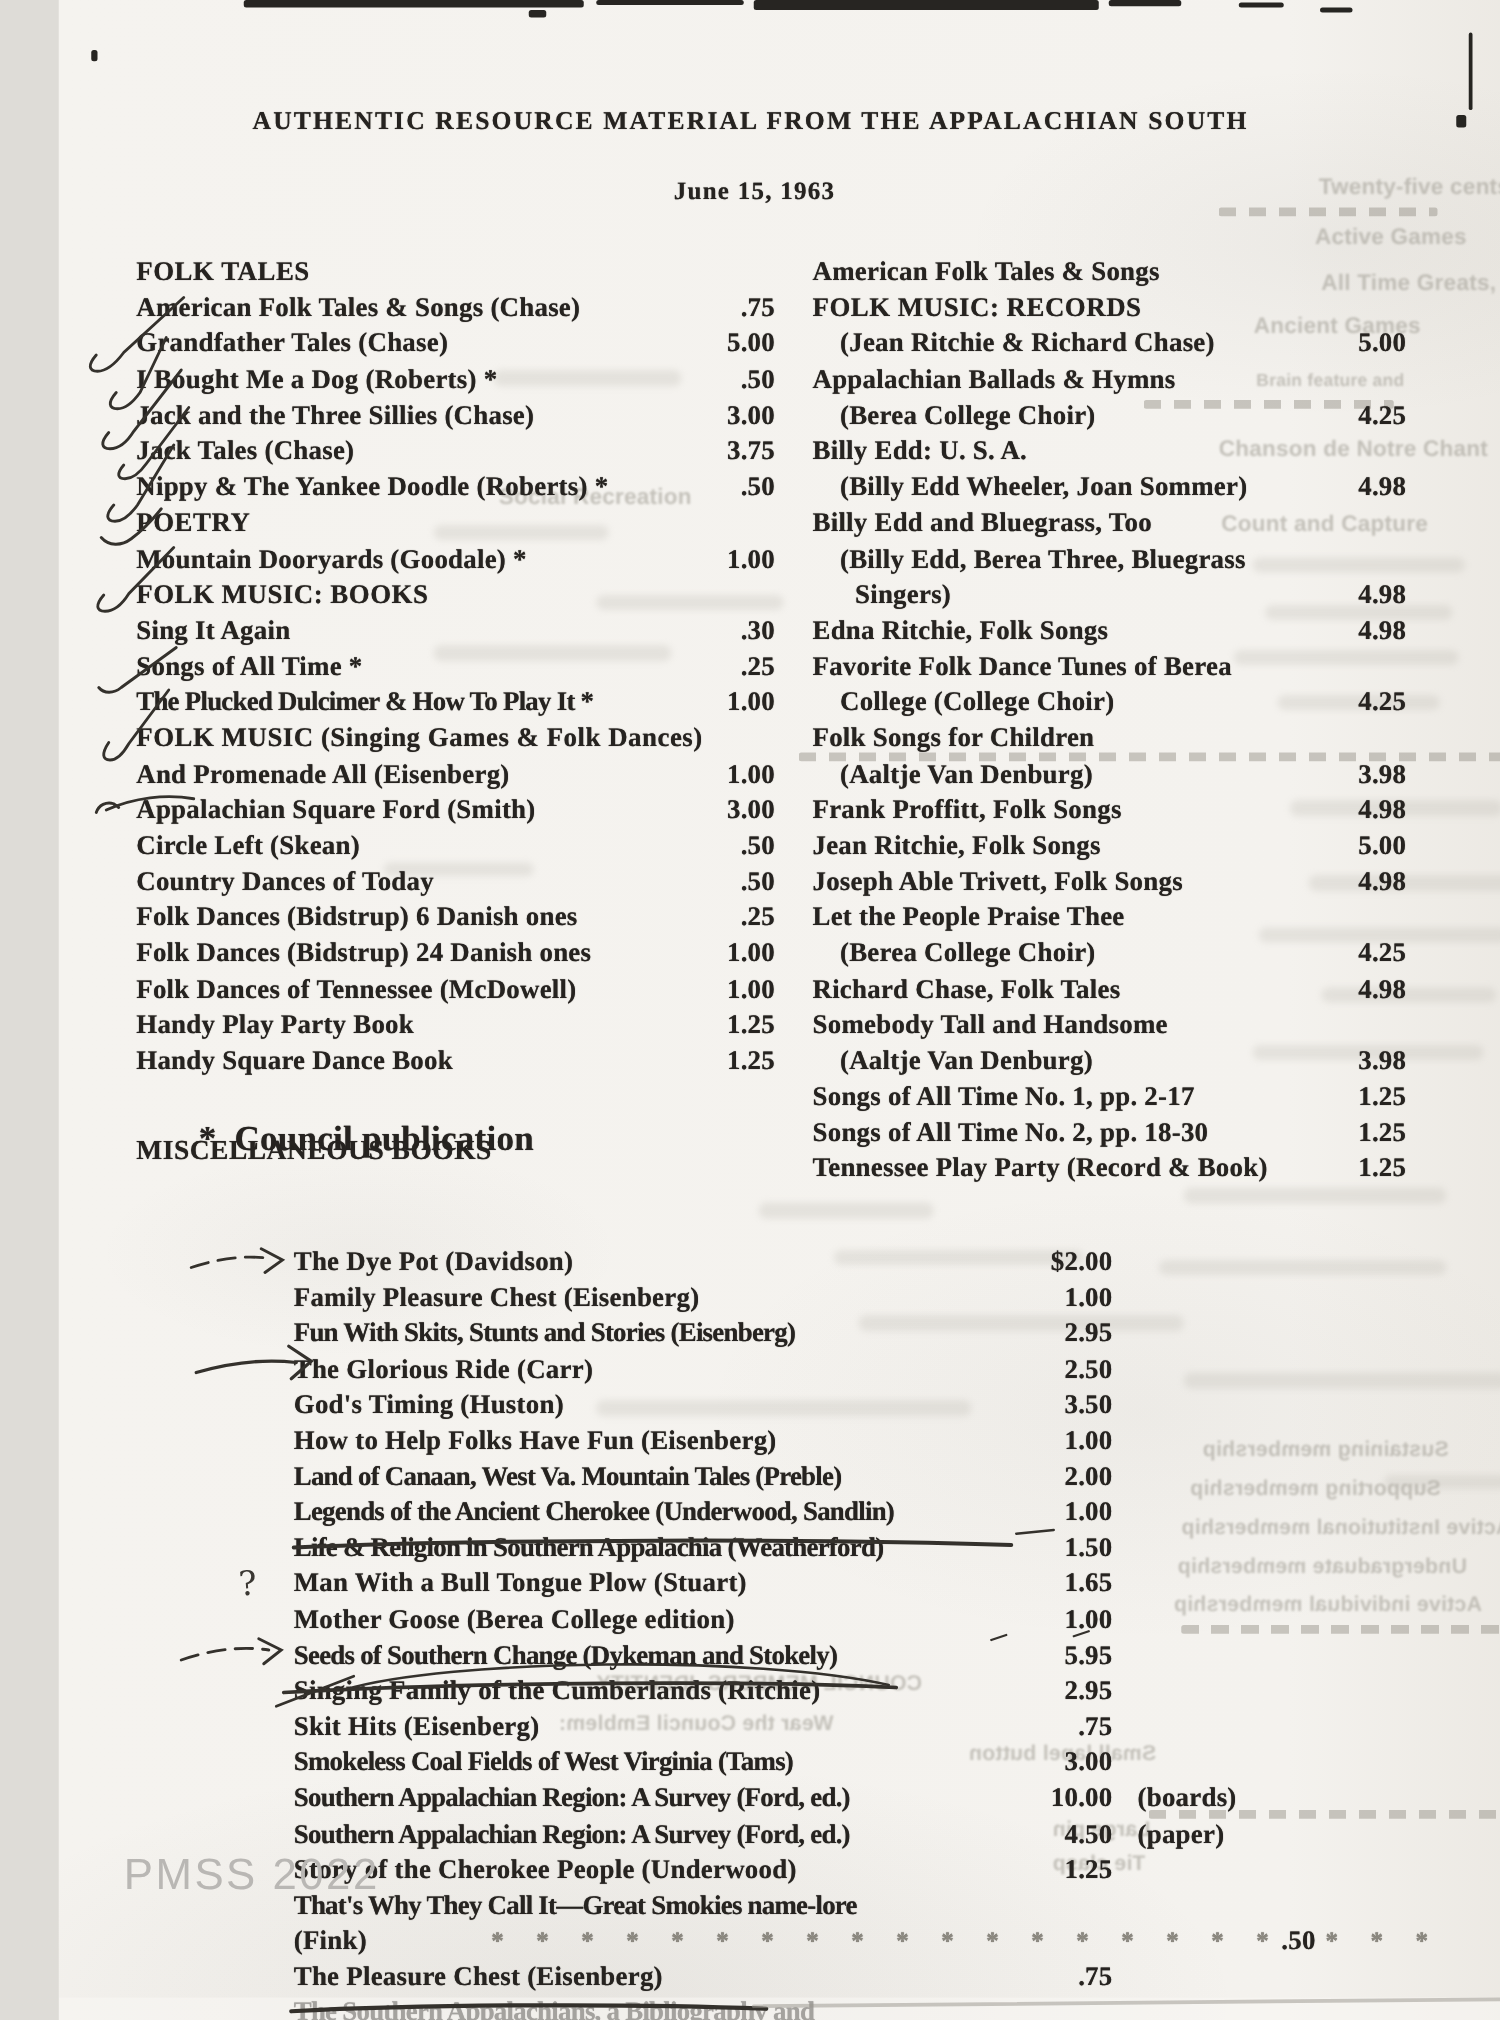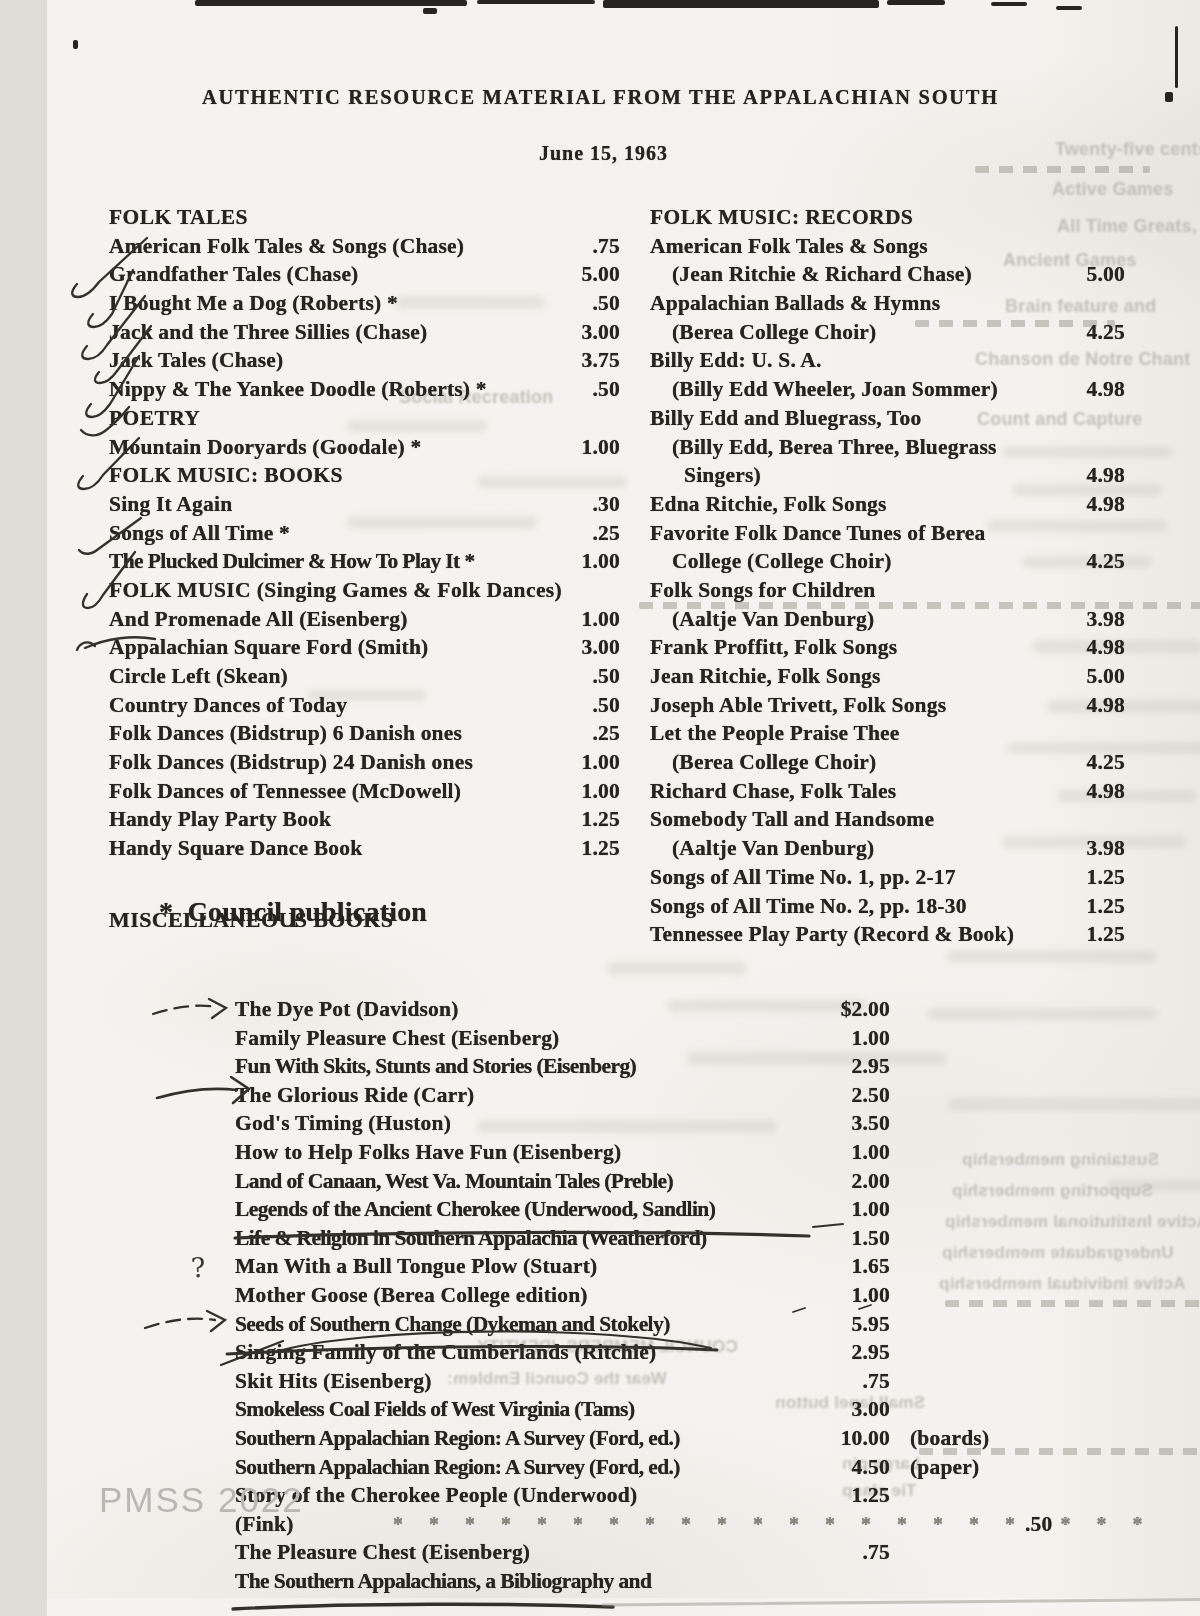--- a/index.html
+++ b/index.html
@@ -75,22 +75,22 @@
       <div class="row"><span class="t">Appalachian Square Ford (Smith)</span><span class="p">3.00</span></div>
       <div class="row"><span class="t">Circle Left (Skean)</span><span class="p">.50</span></div>
       <div class="row"><span class="t">Country Dances of Today</span><span class="p">.50</span></div>
       <div class="row"><span class="t">Folk Dances (Bidstrup) 6 Danish ones</span><span class="p">.25</span></div>
       <div class="row"><span class="t">Folk Dances (Bidstrup) 24 Danish ones</span><span class="p">1.00</span></div>
       <div class="row"><span class="t">Folk Dances of Tennessee (McDowell)</span><span class="p">1.00</span></div>
       <div class="row"><span class="t">Handy Play Party Book</span><span class="p">1.25</span></div>
       <div class="row"><span class="t">Handy Square Dance Book</span><span class="p">1.25</span></div>
     </div>
   <div id="right-list" class="list right">
+      <div class="row"><span class="t">American Folk Tales &amp; Songs</span></div>
       <div class="row hdr"><span class="t">FOLK MUSIC: RECORDS</span></div>
-      <div class="row"><span class="t">American Folk Tales &amp; Songs</span></div>
       <div class="row" style="padding-left: 22px;"><span class="t">(Jean Ritchie &amp; Richard Chase)</span><span class="p">5.00</span></div>
       <div class="row"><span class="t">Appalachian Ballads &amp; Hymns</span></div>
       <div class="row" style="padding-left: 22px;"><span class="t">(Berea College Choir)</span><span class="p">4.25</span></div>
       <div class="row"><span class="t">Billy Edd: U. S. A.</span></div>
       <div class="row" style="padding-left: 22px;"><span class="t">(Billy Edd Wheeler, Joan Sommer)</span><span class="p">4.98</span></div>
       <div class="row"><span class="t">Billy Edd and Bluegrass, Too</span></div>
       <div class="row" style="padding-left: 22px;"><span class="t">(Billy Edd, Berea Three, Bluegrass</span></div>
       <div class="row" style="padding-left: 34px;"><span class="t">Singers)</span><span class="p">4.98</span></div>
       <div class="row"><span class="t">Edna Ritchie, Folk Songs</span><span class="p">4.98</span></div>
       <div class="row"><span class="t">Favorite Folk Dance Tunes of Berea</span></div>
@@ -125,38 +125,39 @@
       <div class="row"><span class="t tight">Life &amp; Religion in Southern Appalachia (Weatherford)</span><span class="p">1.50</span></div>
       <div class="row"><span class="t">Man With a Bull Tongue Plow (Stuart)</span><span class="p">1.65</span></div>
       <div class="row"><span class="t">Mother Goose (Berea College edition)</span><span class="p">1.00</span></div>
       <div class="row"><span class="t tight">Seeds of Southern Change (Dykeman and Stokely)</span><span class="p">5.95</span></div>
       <div class="row"><span class="t">Singing Family of the Cumberlands (Ritchie)</span><span class="p">2.95</span></div>
       <div class="row"><span class="t">Skit Hits (Eisenberg)</span><span class="p">.75</span></div>
       <div class="row"><span class="t tight">Smokeless Coal Fields of West Virginia (Tams)</span><span class="p">3.00</span></div>
       <div class="row"><span class="t tight">Southern Appalachian Region: A Survey (Ford, ed.)</span><span class="p">10.00</span><span class="note">(boards)</span></div>
       <div class="row"><span class="t tight">Southern Appalachian Region: A Survey (Ford, ed.)</span><span class="p">4.50</span><span class="note">(paper)</span></div>
       <div class="row"><span class="t">Story of the Cherokee People (Underwood)</span><span class="p">1.25</span></div>
+      <div class="row"><span class="t tight">That's Why They Call It—Great Smokies name-lore</span></div>
       <div class="row fink">
         <span class="t">(Fink)</span>
         <span class="stars">* * * * * * * * * * * * * * * * * *</span>
         <span class="p">.50</span>
         <span class="stars">* * *</span>
       </div>
       <div class="row"><span class="t">The Pleasure Chest (Eisenberg)</span><span class="p">.75</span></div>
       <div class="row"><span class="t tight">The Southern Appalachians, a Bibliography and</span></div>
     </div>
 
   <div class="watermark">PMSS 2022</div>
 
   <div id="bleed-layer">
       <span class="bleed" style="left: 1008px; top: 139px; font-size: 18px;">Twenty-five cents each</span>
       <span class="bleed" style="left: 1005px; top: 179px; font-size: 18px;">Active Games</span>
       <span class="bleed" style="left: 1010px; top: 216px; font-size: 18px;">All Time Greats,</span>
       <span class="bleed" style="left: 956px; top: 250px; font-size: 18px;">Ancient Games</span>
-      <span class="bleed" style="left: 958px; top: 296px; font-size: 18px;">Brain feature and</span>
+      <span class="bleed" style="left: 958px; top: 296px; font-size: 14px;">Brain feature and</span>
       <span class="bleed" style="left: 928px; top: 349px; font-size: 18px;">Chanson de Notre Chant</span>
       <span class="bleed" style="left: 930px; top: 409px; font-size: 18px;">Count and Capture</span>
       <span class="bleed" style="left: 352px; top: 387px; font-size: 18px;">Social Recreation</span>
       <span class="bleed mir" style="left: 915px; top: 1150px; font-size: 17px;">Sustaining membership</span>
       <span class="bleed mir" style="left: 905px; top: 1181px; font-size: 17px;">Supporting membership</span>
       <span class="bleed mir" style="left: 898px; top: 1212px; font-size: 17px;">Active Institutional membership</span>
       <span class="bleed mir" style="left: 895px; top: 1243px; font-size: 17px;">Undergraduate membership</span>
       <span class="bleed mir" style="left: 892px; top: 1274px; font-size: 17px;">Active individual membership</span>
       <span class="bleed mir" style="left: 430px; top: 1337px; font-size: 17px;">COUNCIL MEMBERS, IDENTITY</span>
       <span class="bleed mir" style="left: 400px; top: 1369px; font-size: 17px;">Wear the Council Emblem:</span>

